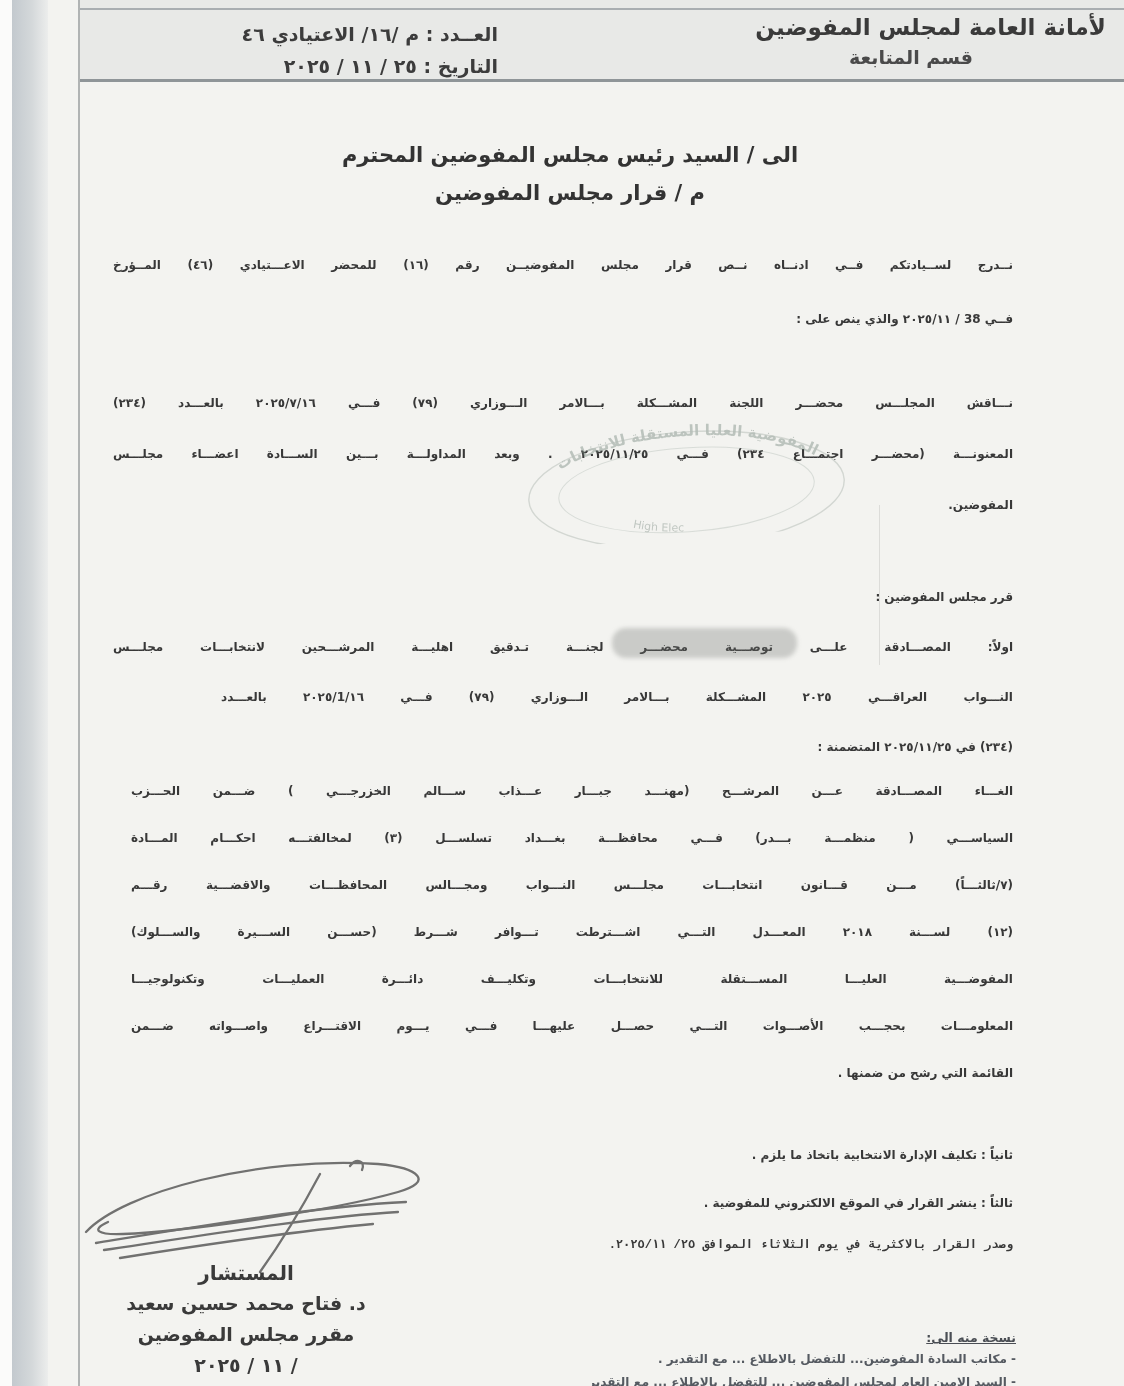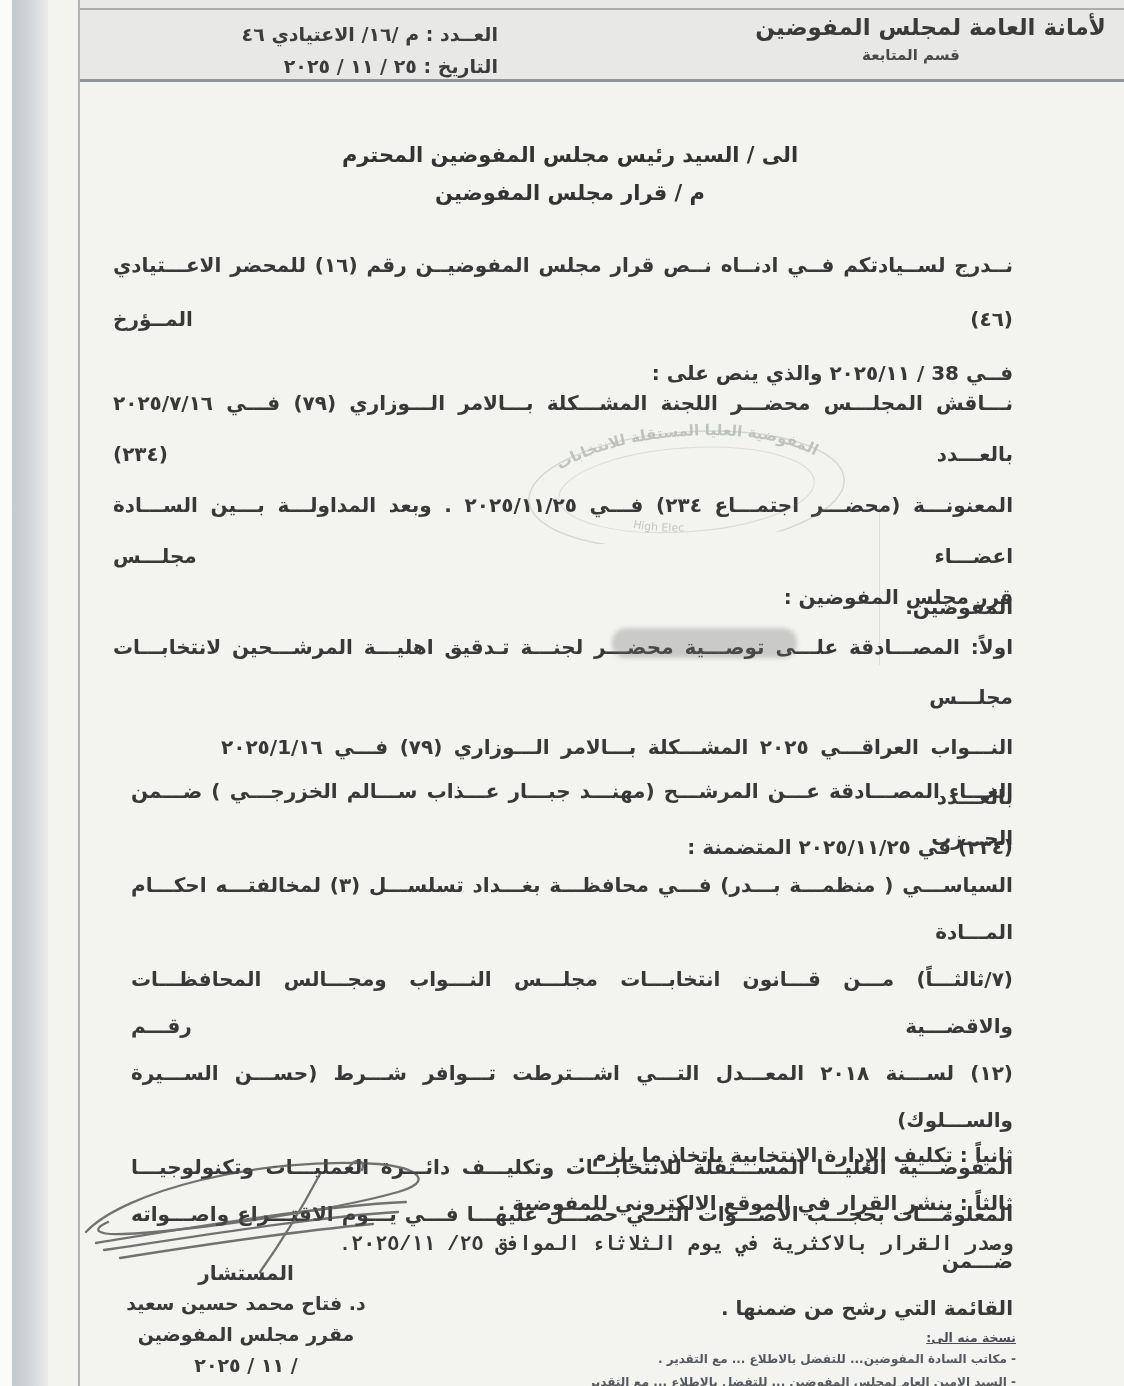--- a/index.html
+++ b/index.html
@@ -15,31 +15,31 @@
     background:linear-gradient(to right,#c3c9ce 0%,#d4d8da 55%,#ecedec 100%);}
   .ruled-line{position:absolute;left:78px;top:0;width:2px;height:1386px;background:rgba(120,126,130,.55);}
   .head-shade{position:absolute;left:80px;top:0;right:0;height:80px;background:rgba(176,182,186,.16);}
   .rule-top{position:absolute;left:80px;top:8px;right:0;height:2px;background:#a9aeb1;}
   .rule-mid{position:absolute;left:80px;top:79px;right:0;height:3px;background:#8f9598;}
   .crease{position:absolute;left:879px;top:505px;width:1px;height:160px;background:rgba(60,60,60,.12);}
 
   
   .org{position:absolute;top:14px;right:18px;width:390px;text-align:center;direction:rtl;}
   .org-title{font-size:23px;font-weight:700;color:#3a3a3a;text-align:right;}
-  .org-dept{font-size:15px;font-weight:700;color:#4a4a4a;margin-top:6px;}
+  .org-dept{font-size:19px;font-weight:700;color:#4a4a4a;margin-top:6px;}
   .refbox{position:absolute;top:18px;left:128px;width:370px;direction:rtl;text-align:right;
     font-size:19px;font-weight:700;color:#3c3c3c;line-height:32px;}
 
   
   .address{position:absolute;top:136px;left:310px;width:520px;text-align:center;direction:rtl;
     font-size:21px;font-weight:700;color:#333;line-height:38px;}
 
   
   .block{position:absolute;left:113px;width:900px;direction:rtl;font-weight:700;color:#383838;}
-  .ln{font-size:20px;white-space:nowrap;}
+  .ln{font-size:12px;white-space:nowrap;}
   .ln.j{white-space:normal;text-align:justify;text-align-last:justify;}
   .ln.r{text-align:right;}
   #intro{top:238px;}      #intro .ln{line-height:54px;}
   #discussion{top:378px;} #discussion .ln{line-height:51px;}
   #decision{top:574px;}   #decision .ln{line-height:46px;}
   #item1{top:622px;}      #item1 .ln{line-height:50px;}
   #item1 .indent{padding-left:108px;}
   #details{top:768px;}    #details .ln{line-height:47px;margin-left:18px;}
   #item2{top:1138px;}     #item3{top:1186px;}  #closing{top:1228px;font-family:Liberation Mono, monospace;}
   #item2 .ln,#item3 .ln,#closing .ln{line-height:34px;}

